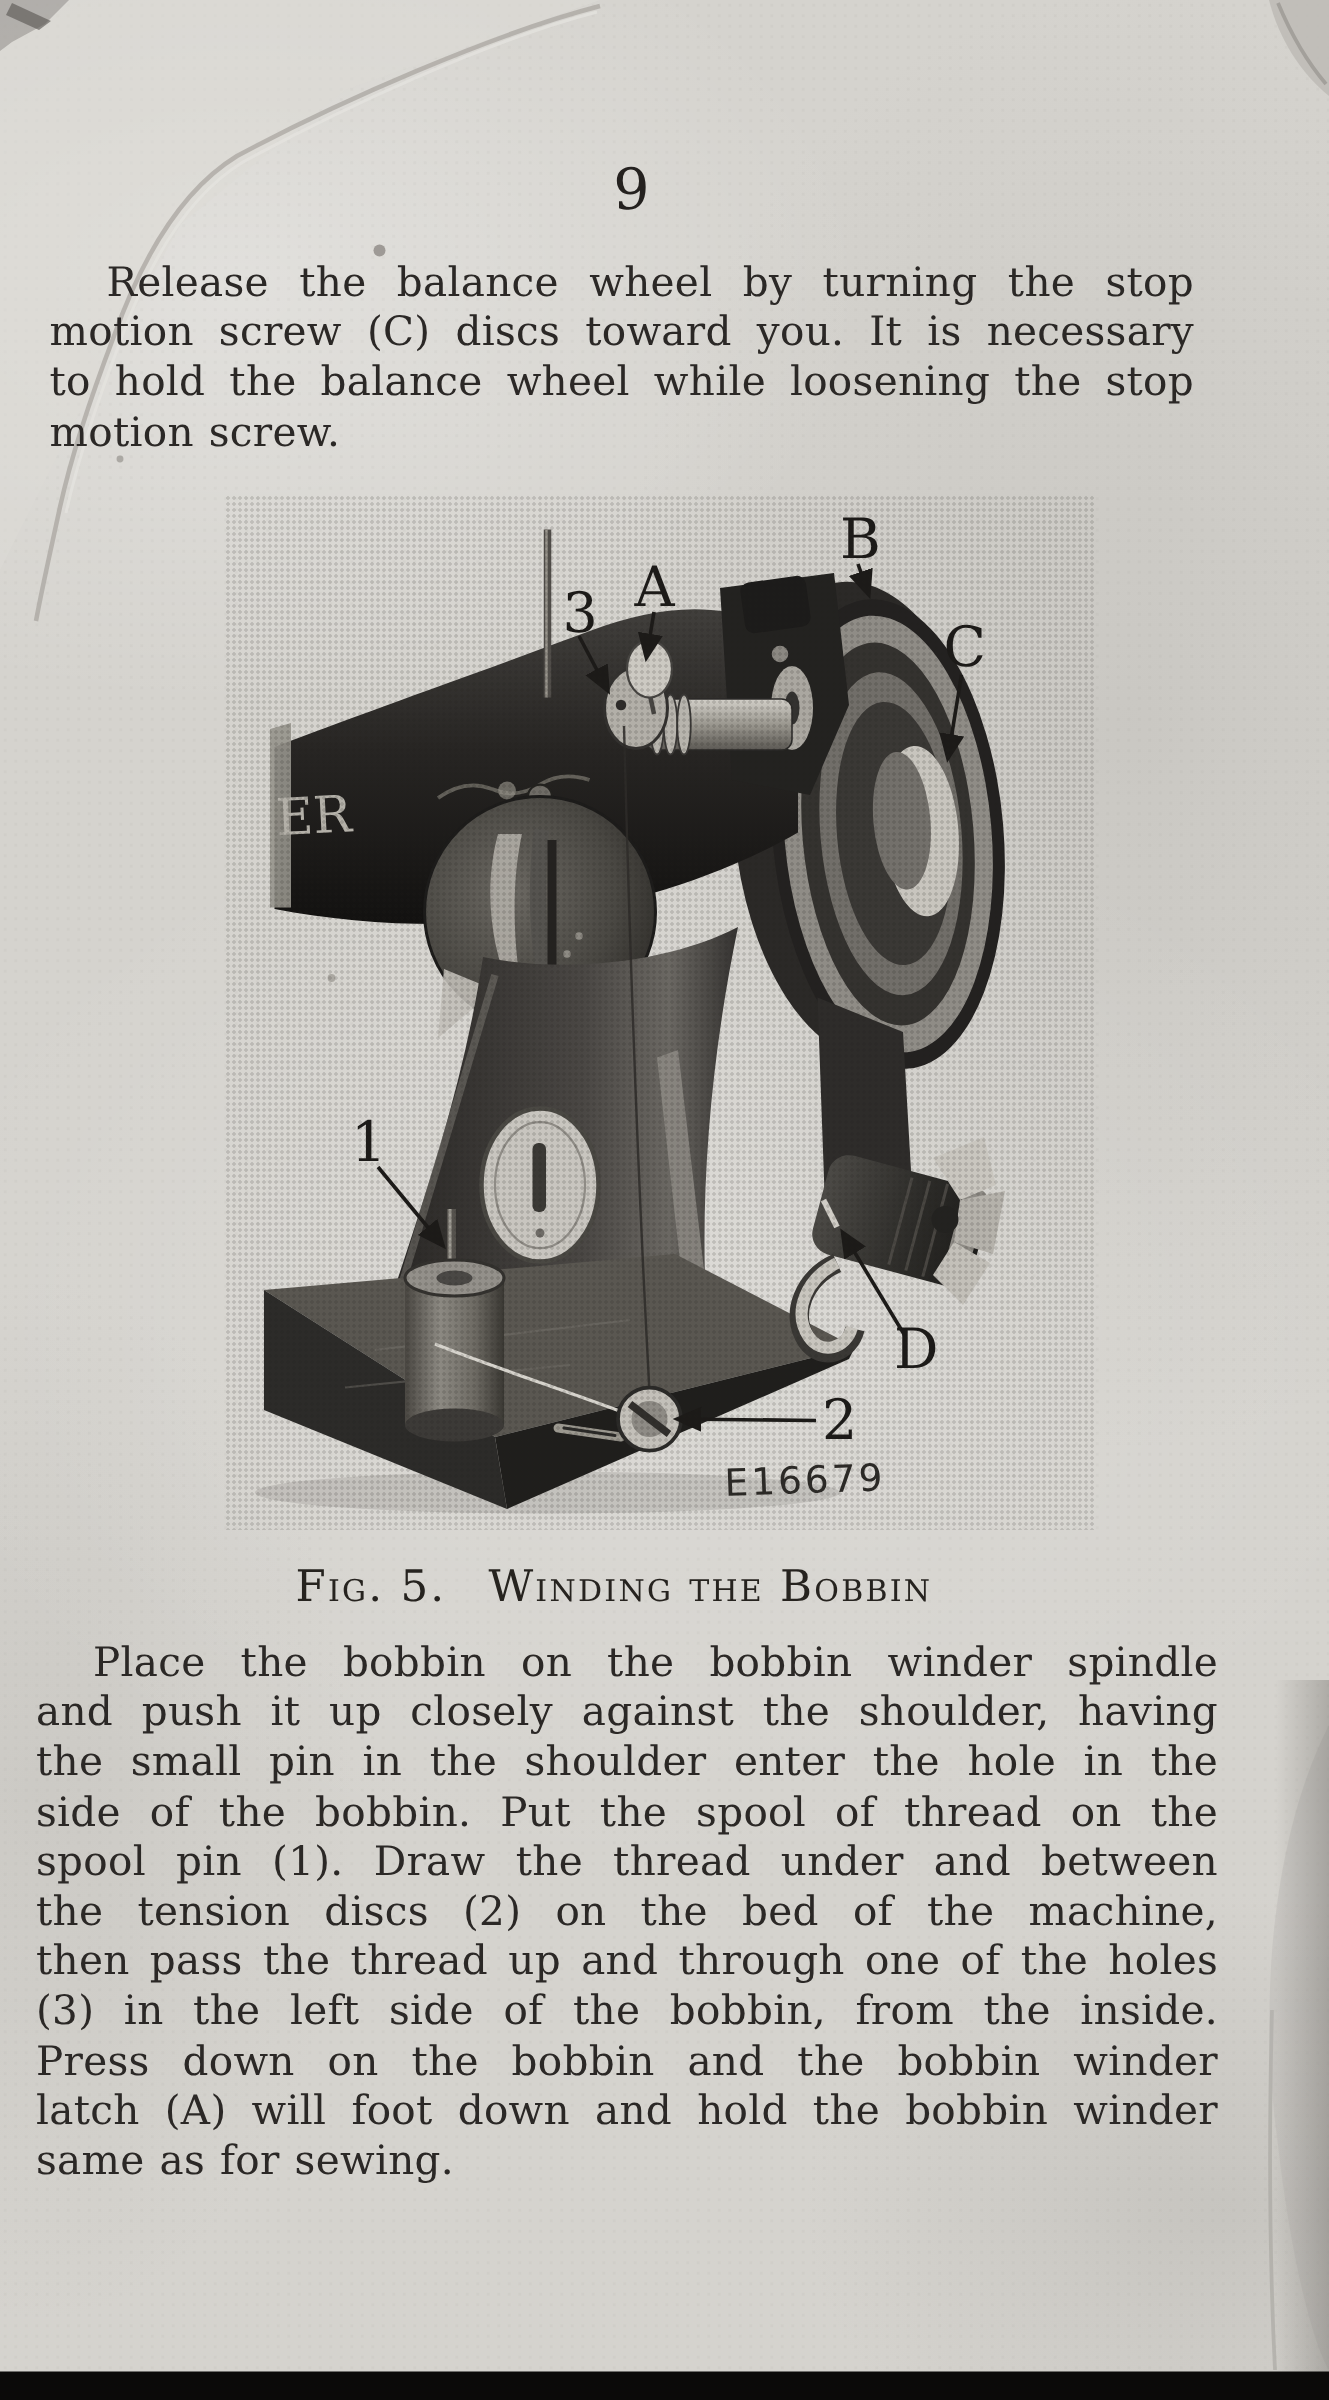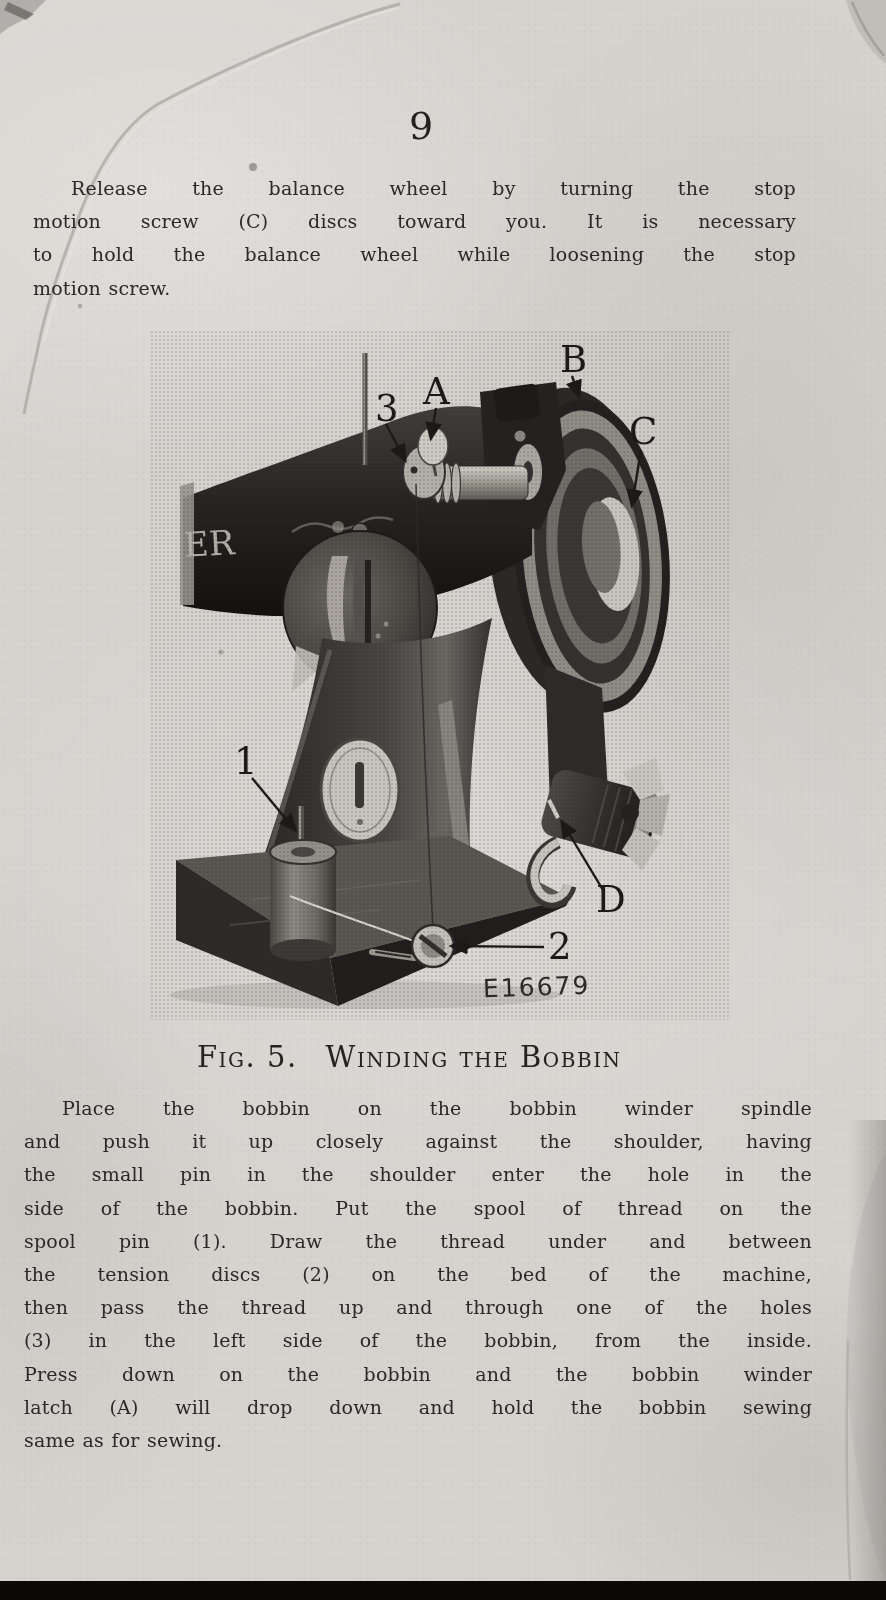--- a/index.html
+++ b/index.html
@@ -19,21 +19,21 @@
     position:absolute;inset:0;pointer-events:none;
     background-image:radial-gradient(rgba(120,118,113,.05) 1px, transparent 1.2px);
     background-size:7px 7px;
   }
   .page-number{
     position:absolute;left:401px;top:104px;width:40px;text-align:center;
     font-size:38px;color:#24211f;
   }
   .para{
     position:absolute;
-    font-size:19px;line-height:33.2px;letter-spacing:.2px;word-spacing:1.2px;
+    font-size:27px;line-height:33.2px;letter-spacing:.2px;word-spacing:1.2px;
     color:#2b2826;
   }
   .para-intro{left:33px;top:172px;width:763px;}
   .para-body{left:24px;top:1092px;width:788px;}
   .bl{text-align:justify;text-align-last:justify;}
   .bl-last{text-align-last:left;}
   .bl-first{text-indent:38px;}
   .figure-caption{
     position:absolute;left:197px;top:1040px;width:420px;
     font-variant:small-caps;font-size:29px;letter-spacing:1.5px;color:#26231f;
@@ -273,18 +273,18 @@
 <div class="para para-body">
     <div class="bl bl-first">Place the bobbin on the bobbin winder spindle</div>
     <div class="bl">and push it up closely against the shoulder, having</div>
     <div class="bl">the small pin in the shoulder enter the hole in the</div>
     <div class="bl">side of the bobbin.  Put the spool of thread on the</div>
     <div class="bl">spool pin (1).  Draw the thread under and between</div>
     <div class="bl">the tension discs (2) on the bed of the machine,</div>
     <div class="bl">then pass the thread up and through one of the holes</div>
     <div class="bl">(3) in the left side of the bobbin, from the inside.</div>
     <div class="bl">Press down on the bobbin and the bobbin winder</div>
-    <div class="bl">latch (A) will drop down and hold the bobbin sewing</div>
+    <div class="bl">latch (A) will foot down and hold the bobbin winder</div>
     <div class="bl bl-last">same as for sewing.</div>
   </div>
 
 <div class="right-shade"></div>
 <div class="bottom-bar"></div>
 
 </body></html>

